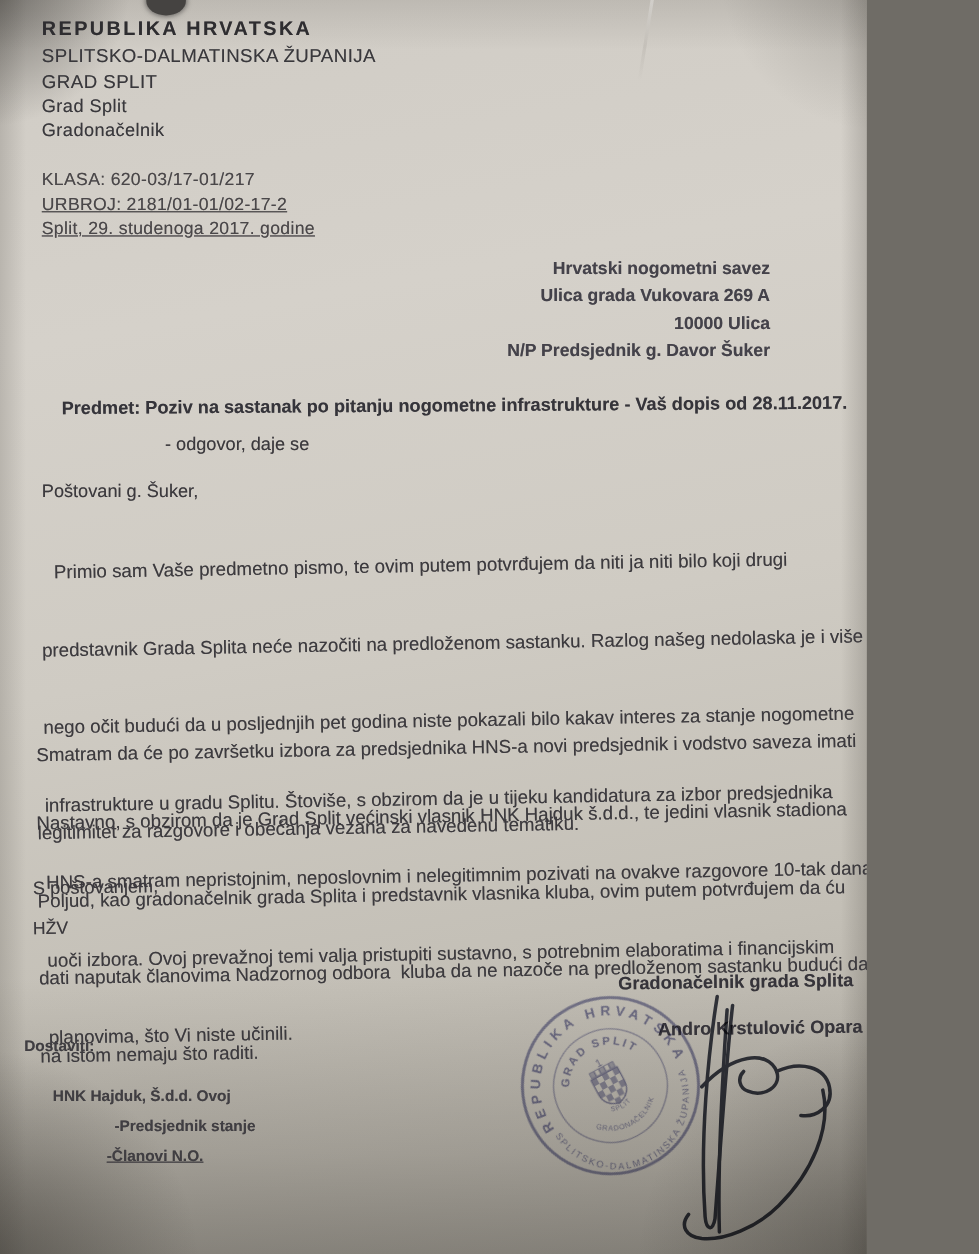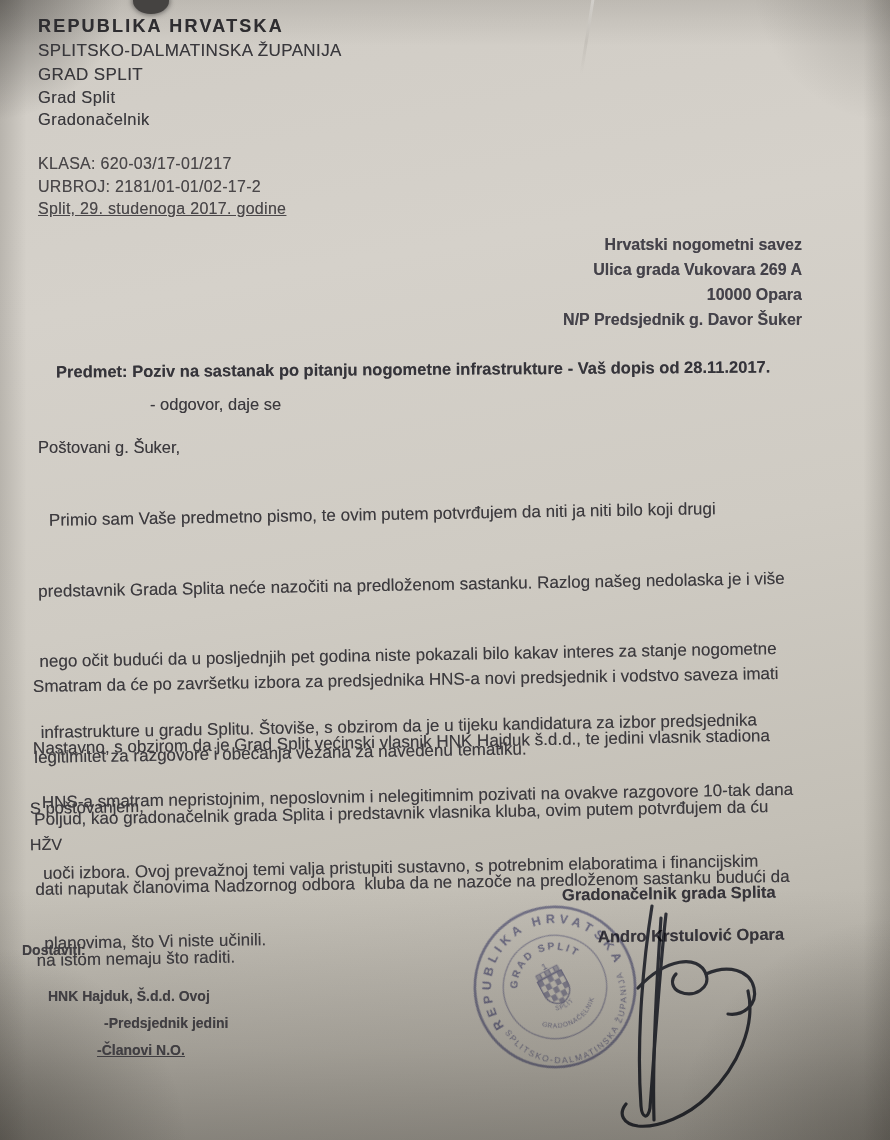--- a/index.html
+++ b/index.html
@@ -1,17 +1,17 @@
 <!DOCTYPE html>
 <html><head>
 <meta charset="utf-8">
 <style>
   html,body{margin:0;padding:0;background:#6f6c66;}
   .page{
-    position:relative;width:890px;height:1140px;overflow:hidden;
+    position:relative;width:788px;height:1140px;overflow:hidden;
     font-family:"Liberation Sans",sans-serif;
     background:
       radial-gradient(circle at -1% -1%, rgba(43,41,38,.55) 0%, rgba(43,41,38,0) 9%),
       radial-gradient(circle at 101% -2%, rgba(60,57,52,.25) 0%, rgba(60,57,52,0) 10%),
       radial-gradient(circle at -2% 101%, rgba(48,45,40,.5) 0%, rgba(48,45,40,0) 14%),
       radial-gradient(circle at 102% 101%, rgba(48,45,40,.4) 0%, rgba(48,45,40,0) 16%),
       linear-gradient(90deg, rgba(64,60,54,.18) 0%, rgba(64,60,54,0) 3%, rgba(64,60,54,0) 97%, rgba(64,60,54,.22) 100%),
       linear-gradient(180deg, rgba(70,66,60,.14) 0%, rgba(70,66,60,0) 4%, rgba(70,66,60,0) 78%, rgba(60,56,50,.2) 92%, rgba(50,47,42,.36) 100%),
       linear-gradient(170deg, #d0ccc5 0%, #d5d1ca 25%, #cfcbc3 50%, #c3bfb6 75%, #aeaaa1 100%);
   }
@@ -43,28 +43,28 @@
   <div>
     <div class="t lh1" style="left:38px;top:16px;">REPUBLIKA HRVATSKA</div>
     <div class="t lh" style="left:38px;top:41px;">SPLITSKO-DALMATINSKA ŽUPANIJA</div>
     <div class="t lh" style="left:38px;top:65px;">GRAD SPLIT</div>
     <div class="t lh" style="left:38px;top:88px;font-size:16.5px;">Grad Split</div>
     <div class="t lh" style="left:38px;top:110px;font-size:16.5px;">Gradonačelnik</div>
   </div>
 
   <div>
     <div class="t ref" style="left:38px;top:155px;">KLASA: 620-03/17-01/217</div>
-    <div class="t ref" style="left:38px;top:178px;">URBROJ: 2181/01-01/02-17-2</div>
+    <div class="t ref" style="left:38px;top:178px;text-decoration:underline;">URBROJ: 2181/01-01/02-17-2</div>
     <div class="t ref" style="left:38px;top:200px;text-decoration:underline;">Split, 29. studenoga 2017. godine</div>
   </div>
 
   <div>
     <div class="t rcp" style="top:232px;">Hrvatski nogometni savez</div>
     <div class="t rcp" style="top:257px;">Ulica grada Vukovara 269 A</div>
-    <div class="t rcp" style="top:282px;">10000 Opara</div>
+    <div class="t rcp" style="top:282px;">10000 Ulica</div>
     <div class="t rcp" style="top:307px;">N/P Predsjednik g. Davor Šuker</div>
   </div>
 
   <div class="t subj" style="left:56px;top:360px;transform:rotate(-0.4deg);">Predmet: Poziv na sastanak po pitanju nogometne infrastrukture - Vaš dopis od 28.11.2017.</div>
   <div class="t" style="left:126px;top:395px;font-size:16.5px;margin-left:24px;">- odgovor, daje se</div>
 
   <div class="t" style="left:38px;top:427px;font-size:16.5px;margin-top:11px;">Poštovani g. Šuker,</div>
 
   <div class="t body-p" style="left:36px;top:462px;">
     <div style="padding-left:12px;">Primio sam Vaše predmetno pismo, te ovim putem potvrđujem da niti ja niti bilo koji drugi</div>
@@ -89,21 +89,21 @@
   </div>
 
   <div class="t" style="left:30px;top:798px;font-size:16.5px;transform:rotate(-1deg);">S poštovanjem,</div>
   <div class="t" style="left:30px;top:836px;font-size:16px;transform:rotate(-1deg);">HŽV</div>
 
   <div class="t sig" style="left:562px;top:884px;transform:rotate(-0.8deg);">Gradonačelnik grada Splita</div>
   <div class="t sig" style="left:598px;top:926px;transform:rotate(-0.8deg);">Andro Krstulović Opara</div>
 
   <div class="t dst" style="left:22px;top:942px;">Dostaviti:</div>
   <div class="t dst" style="left:48px;top:988px;">HNK Hajduk, Š.d.d. Ovoj</div>
-  <div class="t dst" style="left:104px;top:1015px;">-Predsjednik jedini</div>
+  <div class="t dst" style="left:104px;top:1015px;">-Predsjednik stanje</div>
   <div class="t dst" style="left:97px;top:1042px;text-decoration:underline;">-Članovi N.O.</div>
 
   <div class="stamp-wrap">
     <svg width="178" height="178" viewBox="0 0 200 200">
       <defs>
         <path id="arcTop" d="M 32.3,124.6 A 72,72 0 1 1 167.7,124.6"></path>
         <path id="arcBottom" d="M 26.3,106.4 A 74,74 0 1 0 173.7,106.4"></path>
         <path id="arcInnerTop" d="M 60.5,85.6 A 42,42 0 0 1 139.5,85.6"></path>
         <path id="arcSplit" d="M 87,122.5 A 26,26 0 0 0 113,122.5"></path>
         <path id="arcGrado" d="M 62.3,126.4 A 46,46 0 0 0 137.7,126.4"></path>

